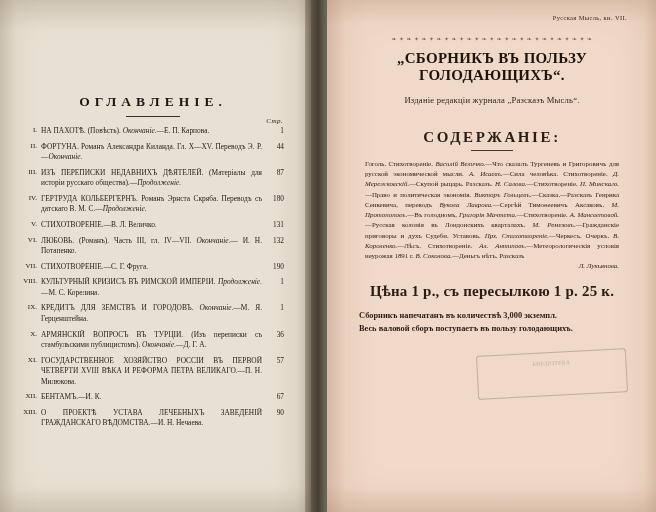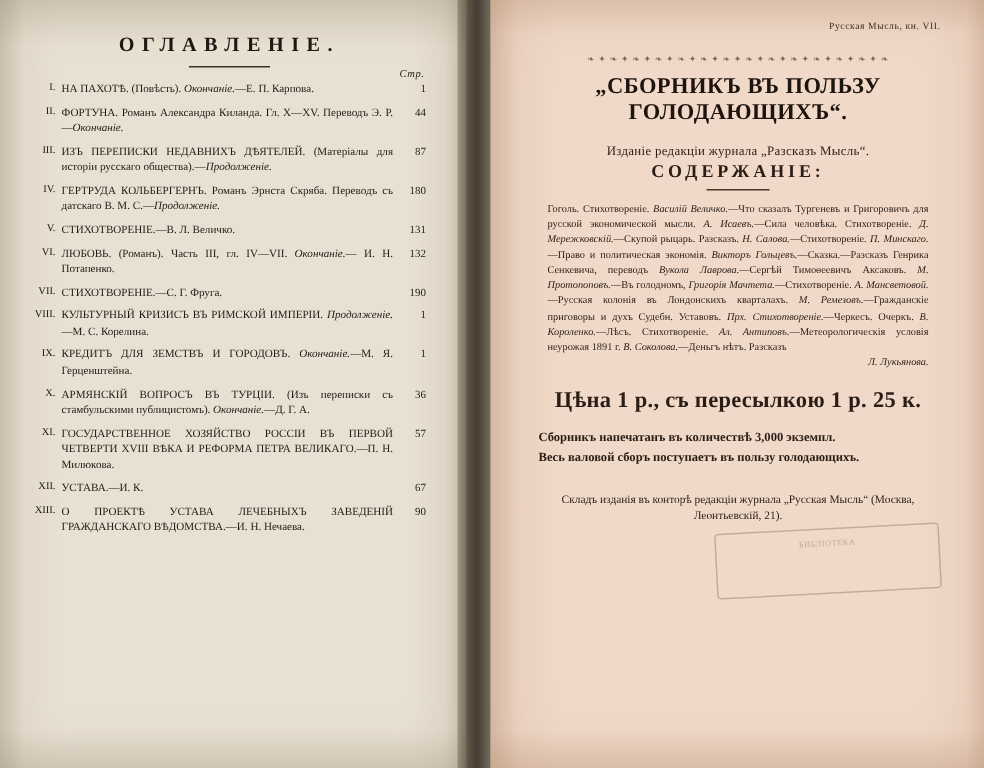--- a/index.html
+++ b/index.html
@@ -72,20 +72,21 @@
     width: 278px; height: 486px;
     color: #2a1d16;
   }
 
   
   .toc-title {
     text-align: center;
     font-size: 13.5px;
     letter-spacing: 5px;
     font-weight: bold;
+    margin-top: 72px;
     color: #1d1812;
   }
   .toc-rule {
     width: 54px;
     height: 1px;
     background: #3a3026;
     margin: 6px auto 0 auto;
   }
   .toc-colhead {
     text-align: right;
@@ -160,24 +161,24 @@
     color: #1e140e;
   }
   .ad-sub {
     text-align: center;
     font-size: 8.6px;
     margin-top: 11px;
     letter-spacing: 0.2px;
   }
   .ad-contents-head {
     text-align: center;
-    font-size: 12px;
+    font-size: 15px;
     font-weight: bold;
     letter-spacing: 2.6px;
-    margin-top: 2px;
+    margin-top: 24px;
   }
   .ad-rule {
     width: 42px;
     height: 1px;
     background: #4a3528;
     margin: 4px auto 0 auto;
   }
   .ad-contents {
     font-size: 6.9px;
     line-height: 1.48;
@@ -293,21 +294,21 @@
             <div class="toc-text">АРМЯНСКІЙ ВОПРОСЪ ВЪ ТУРЦІИ. (Изъ переписки съ стамбульскими публицистомъ). <i>Окончаніе.</i>—Д. Г. А.</div>
             <div class="toc-page">36</div>
           </div>
           <div class="toc-row">
             <div class="toc-num">XI.</div>
             <div class="toc-text">ГОСУДАРСТВЕННОЕ ХОЗЯЙСТВО РОССІИ ВЪ ПЕРВОЙ ЧЕТВЕРТИ XVIII ВѢКА И РЕФОРМА ПЕТРА ВЕЛИКАГО.—П. Н. Милюкова.</div>
             <div class="toc-page">57</div>
           </div>
           <div class="toc-row">
             <div class="toc-num">XII.</div>
-            <div class="toc-text">УСТАВА.—И. К.</div>
+            <div class="toc-text">БЕНТАМЪ.—И. К.</div>
             <div class="toc-page">67</div>
           </div>
           <div class="toc-row">
             <div class="toc-num">XIII.</div>
             <div class="toc-text">О ПРОЕКТѢ УСТАВА ЛЕЧЕБНЫХЪ ЗАВЕДЕНІЙ ГРАЖДАНСКАГО ВѢДОМСТВА.—И. Н. Нечаева.</div>
             <div class="toc-page">90</div>
           </div>
         </div>
     </div>
   </div>
@@ -322,18 +323,17 @@
       <div class="ad-sub">Изданіе редакціи журнала „Разсказъ Мысль“.</div>
       <div class="ad-contents-head">СОДЕРЖАНІЕ:</div>
       <div class="ad-rule"></div>
       <div class="ad-contents">Гоголь. Стихотвореніе. <i>Василій Величко.</i>—Что сказалъ Тургеневъ и Григоровичъ для русской экономической мысли. <i>А. Исаевъ.</i>—Сила человѣка. Стихотвореніе. <i>Д. Мережковскій.</i>—Скупой рыцарь. Разсказъ. <i>Н. Салова.</i>—Стихотвореніе. <i>П. Минскаго.</i>—Право и политическая экономія. <i>Викторъ Гольцевъ.</i>—Сказка.—Разсказъ Генрика Сенкевича, переводъ <i>Вукола Лаврова.</i>—Сергѣй Тимоѳеевичъ Аксаковъ. <i>М. Протопоповъ.</i>—Въ голодномъ, <i>Григорія Мачтета.</i>—Стихотвореніе. <i>А. Мансветовой.</i>—Русская колонія въ Лондонскихъ кварталахъ. <i>М. Ремезовъ.</i>—Гражданскіе приговоры и духъ Судебн. Уставовъ. <i>Прх. Стихотвореніе.</i>—Черкесъ. Очеркъ. <i>В. Короленко.</i>—Лѣсъ. Стихотвореніе. <i>Ал. Антиповъ.</i>—Метеорологическія условія неурожая 1891 г. <i>В. Соколова.</i>—Деньгъ нѣтъ. Разсказъ</div>
       <div class="ad-sign">Л. Лукьянова.</div>
       <div class="ad-price">Цѣна 1 р., съ пересылкою 1 р. 25 к.</div>
       <div class="ad-note">
         <span>Сборникъ напечатанъ въ количествѣ 3,000 экземпл.</span><br>
         <span>Весь валовой сборъ поступаетъ въ пользу голодающихъ.</span>
       </div>
-      <div class="ad-foot">Складъ изданія въ конторѣ редакціи журнала „Русская Мысль“ (Москва, Леонтьевскій, 21).</div>
     </div>
     <div class="stamp">БИБЛІОТЕКА</div>
   </div>
 
 </div>
 
 </body></html>

